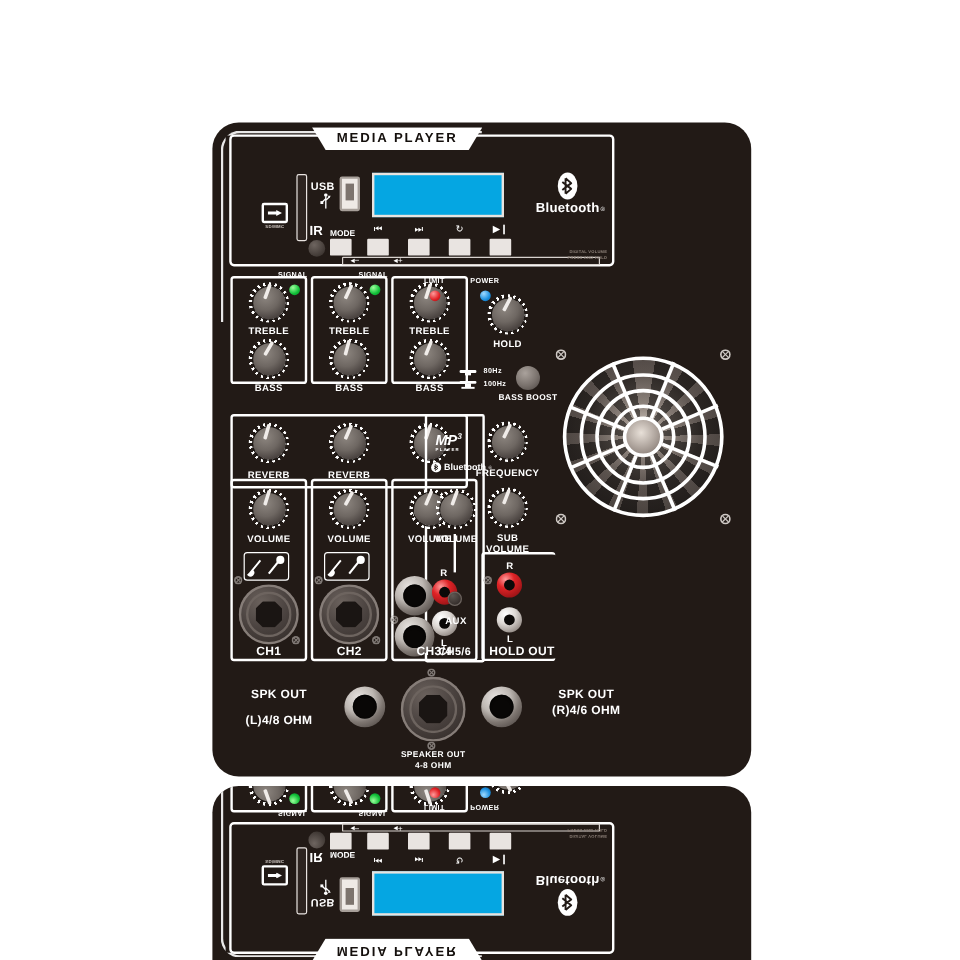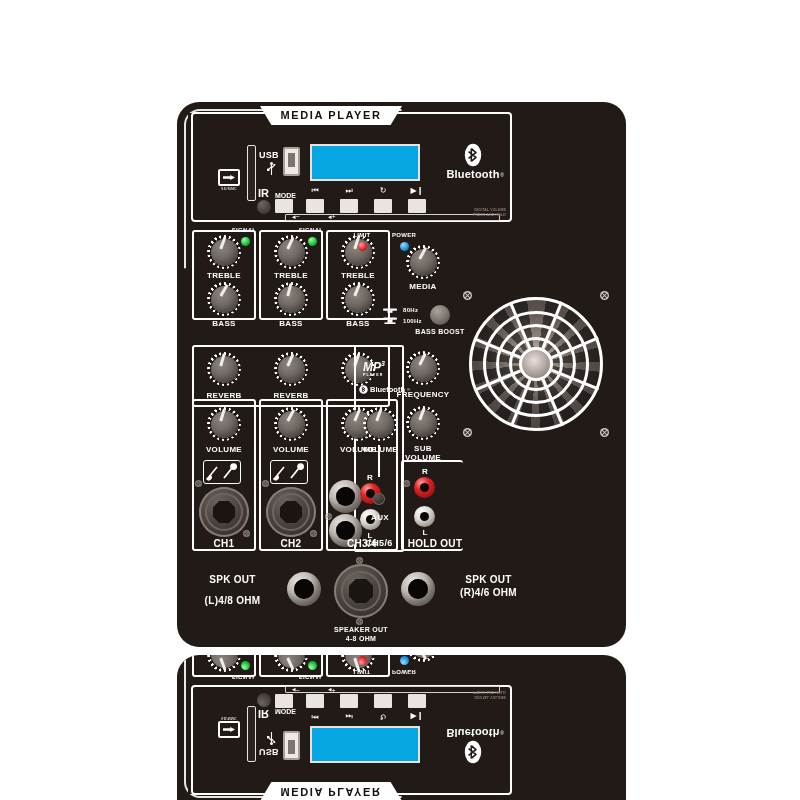--- a/index.html
+++ b/index.html
@@ -271,21 +271,21 @@
   <div class="lbl" style="left:158px; top:130px; width:54px; font-size:6px;">LIMIT</div>
   <div class="led red" style="left:181px; top:140px;"></div>
   <div class="lbl" style="left:200px; top:130px; width:54px; font-size:6px;">POWER</div>
   <div class="led blue" style="left:223px; top:140px;"></div>
 
   <div class="knob" style="left:229px; top:143px;">
     <div class="dots"></div>
           <div class="cap"></div>
           <div class="ptr" style="transform: rotate(208deg);"></div>
         </div>
-  <div class="lbl" style="left:214px; top:181px; width:64px; font-size:8px;">MEDIA</div>
+  <div class="lbl" style="left:214px; top:181px; width:64px; font-size:8px;">HOLD</div>
 
   <div style="position:absolute; left:204px; top:204px; width:20px; height:20px;">
     <svg width="20" height="20" viewBox="0 0 20 20">
       <rect x="2" y="2.4" width="14" height="2.4" rx="1" fill="#fff"></rect>
       <rect x="6.5" y="4.6" width="5" height="2.2" fill="#fff"></rect>
       <rect x="2" y="11.4" width="14" height="2.4" rx="1" fill="#fff"></rect>
       <rect x="6.5" y="13.4" width="5" height="3.4" fill="#fff"></rect>
       <rect x="3.5" y="16.4" width="11" height="1.6" fill="#fff"></rect>
     </svg>
   </div>

